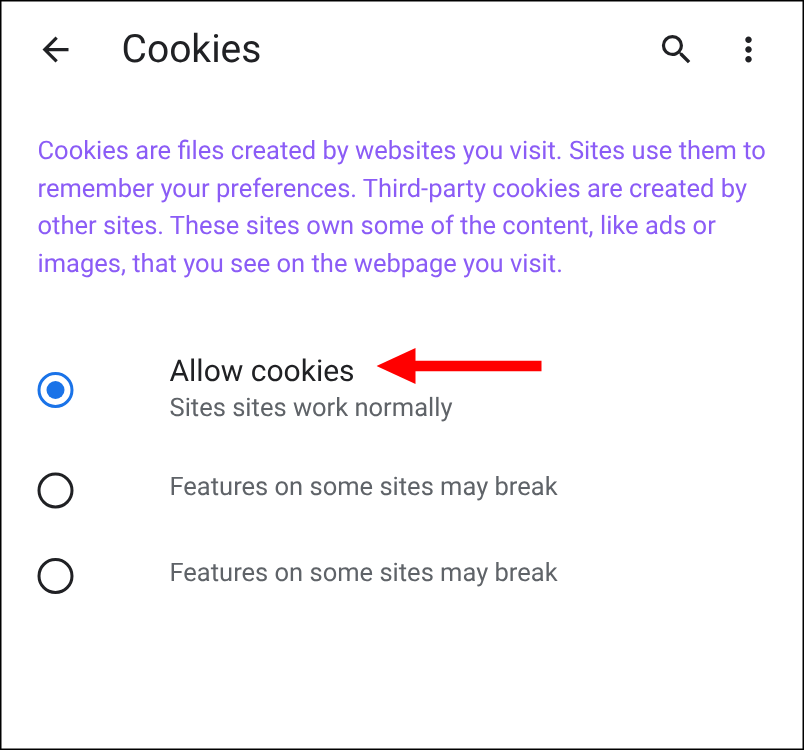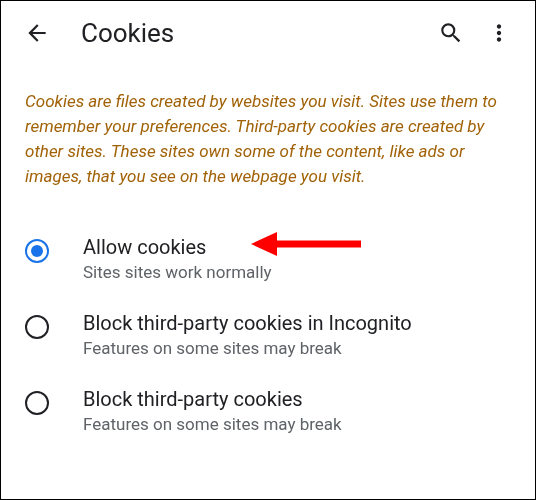--- a/index.html
+++ b/index.html
@@ -34,32 +34,32 @@
       font-size: 26px;
       font-weight: 400;
       color: #202124;
       margin-left: 20px;
       flex: 1;
     }
     .description {
       padding: 24px 24px 12px 24px;
       font-size: 17px;
       line-height: 1.48;
-      color: #a16207;
-      font-style: italic;
+      color: #8b5cf6;
     }
     .options {
       padding-top: 18px;
     }
     .option {
       display: flex;
-      align-items: flex-start;
+      align-items: center;
       padding: 14px 24px;
       cursor: pointer;
       position: relative;
+      gap: 30px;
     }
     .radio {
       width: 24px;
       height: 24px;
       border-radius: 50%;
       margin-top: 5px;
       flex-shrink: 0;
       position: relative;
     }
     .radio.unchecked {
@@ -137,25 +137,23 @@
         </marker>
       </defs>
       <line x1="110" y1="20" x2="18" y2="20" stroke="#ff0000" stroke-width="7"></line>
       <polygon points="0,20 26,8 26,32" fill="#ff0000"></polygon>
     </svg>
   </div>
 
   <div class="option">
     <div class="radio unchecked"></div>
     <div class="option-text">
-      <div class="option-label">Block third-party cookies in Incognito</div>
       <div class="option-sublabel">Features on some sites may break</div>
     </div>
   </div>
 
   <div class="option">
     <div class="radio unchecked"></div>
     <div class="option-text">
-      <div class="option-label">Block third-party cookies</div>
       <div class="option-sublabel">Features on some sites may break</div>
     </div>
   </div>
 </div>
 
 </body></html>

